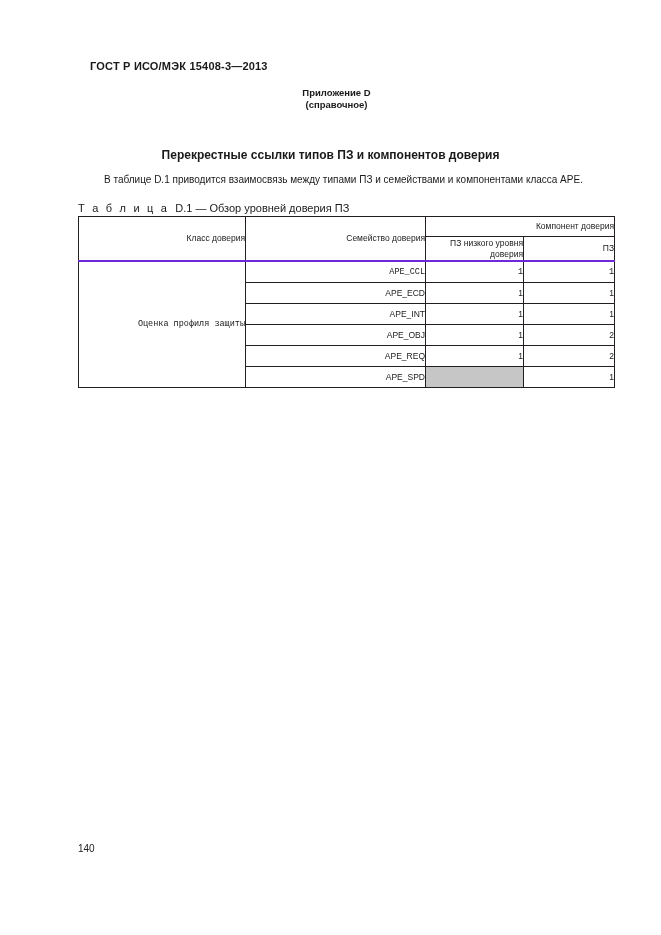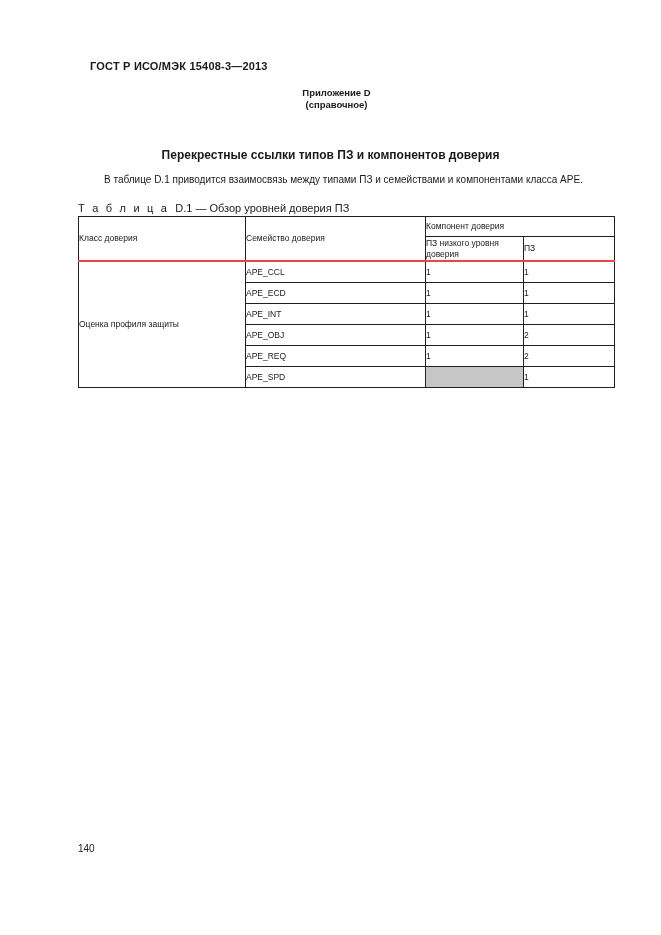--- a/index.html
+++ b/index.html
@@ -93,21 +93,21 @@
   table.d1 {
     border-collapse: collapse;
     width: 536px;
     table-layout: fixed;
     font-size: 8.5px;
   }
   table.d1 th,
   table.d1 td {
     border: 1px solid #231f20;
     padding: 0;
-    text-align: left;
+    text-align: right;
     vertical-align: middle;
     font-weight: normal;
     line-height: 11px;
   }
   
   col.c-class  { width: 167px; }
   col.c-fam    { width: 180px; }
   col.c-low    { width: 98px; }
   col.c-pp     { width: 91px; }
 
@@ -120,21 +120,22 @@
   }
   th.hdr-low, th.hdr-pp {
     height: 23px;
     padding: 0 3px;
   }
   
   table.d1 thead th {
     border-bottom-width: 1px;
   }
   table.d1 tbody tr:first-child td {
-    border-top: 2px solid #ef4444;
+    border-top: 2px solid #6d28d9;
+    font-family: Liberation Mono, monospace;
   }
 
   td.cell-class {
     width: 167px;
     border-radius: 32px;
   }
   td.cell-fam {
     text-align: left;
     padding-left: 30px;
     height: 20px;

